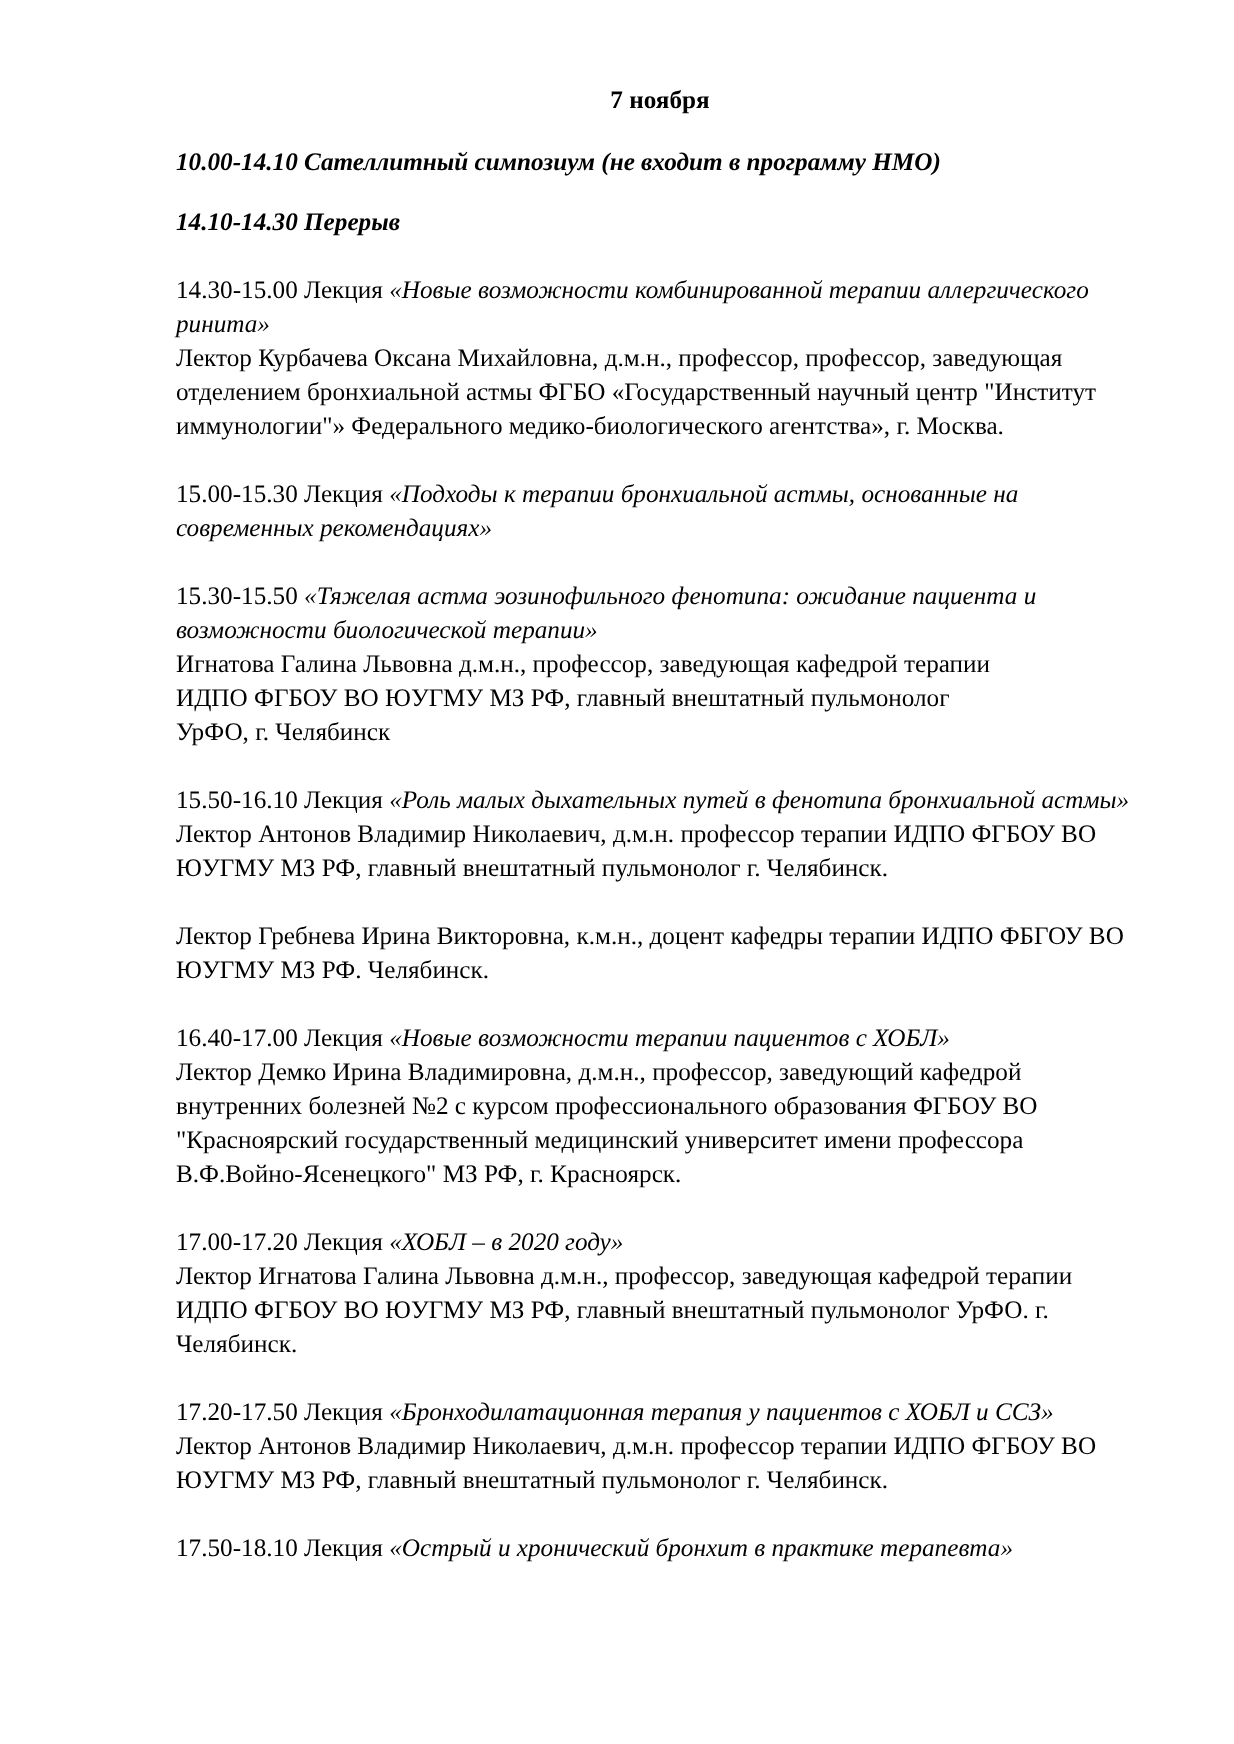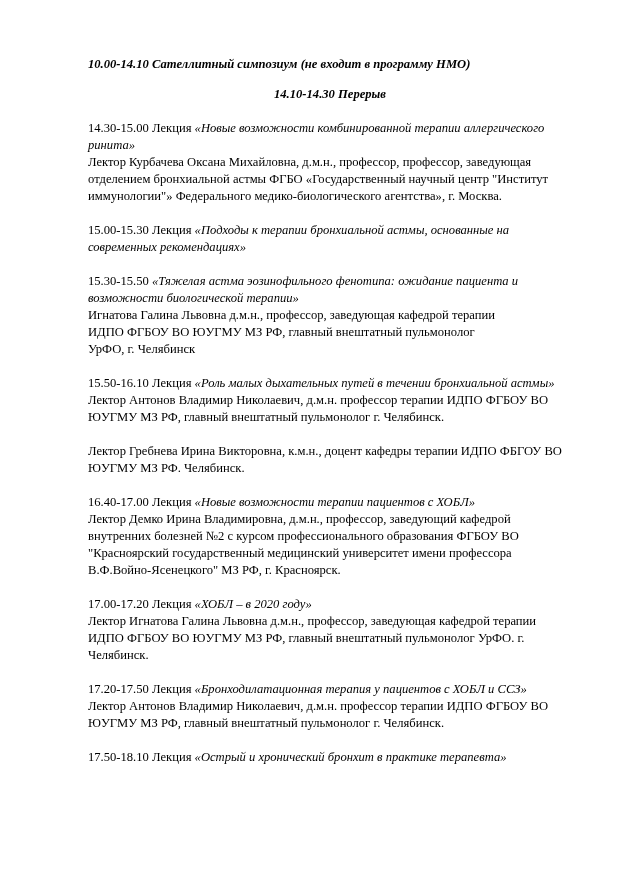--- a/index.html
+++ b/index.html
@@ -34,21 +34,20 @@
   .doc-header div {
     margin: 0;
   }
   p.topline {
     font-weight: bold;
     margin: 0 0 13px 0;
     padding-top: 0;
     font-style: italic;
   }
   p.topline + p.topline {
-    text-align: center;
   }
   .session {
     margin: 17px 0 0 0;
   }
   .session:first-of-type {
     margin-top: 18px;
   }
   .session .line1 {
     margin: 0;
   }
@@ -61,20 +60,21 @@
   }
   [data-name$="-prefix"] { font-style: normal; }
 </style>
 </head>
 <body>
 
 <div class="page" data-name="document-page">
   <div class="content" data-name="document-content">
 
     <div class="doc-header" data-name="document-header">
+      <div data-name="header-date">7 ноября</div>
     </div>
 
     <p class="topline" data-name="satellite-symposium-line">10.00-14.10 Сателлитный симпозиум (не входит в программу НМО)</p>
     <p class="topline" data-name="break-line">14.10-14.30 Перерыв</p>
 
     <div class="session" data-name="session-block-1">
       <p class="line1" data-name="session-heading"><span data-name="session-time-prefix">14.30-15.00 Лекция</span> <span class="title" data-name="session-title">«Новые возможности комбинированной терапии аллергического ринита»</span></p>
       <div class="details" data-name="session-details">Лектор Курбачева Оксана Михайловна, д.м.н., профессор, профессор, заведующая отделением бронхиальной астмы ФГБО «Государственный научный центр "Институт иммунологии"» Федерального медико-биологического агентства», г. Москва.</div>
     </div>
 
@@ -83,21 +83,21 @@
     </div>
 
     <div class="session" data-name="session-block-3">
       <p class="line1" data-name="session-heading"><span data-name="session-time-prefix">15.30-15.50</span> <span class="title" data-name="session-title">«Тяжелая астма эозинофильного фенотипа: ожидание пациента и возможности биологической терапии»</span></p>
       <div class="details" data-name="session-details">Игнатова Галина Львовна д.м.н., профессор, заведующая кафедрой терапии
 ИДПО ФГБОУ ВО ЮУГМУ МЗ РФ, главный внештатный пульмонолог
 УрФО, г. Челябинск</div>
     </div>
 
     <div class="session" data-name="session-block-4">
-      <p class="line1" data-name="session-heading"><span data-name="session-time-prefix">15.50-16.10 Лекция</span> <span class="title" data-name="session-title">«Роль малых дыхательных путей в течении бронхиальной астмы»</span></p>
+      <p class="line1" data-name="session-heading"><span data-name="session-time-prefix">15.50-16.10 Лекция</span> <span class="title" data-name="session-title">«Роль малых дыхательных путей в фенотипа бронхиальной астмы»</span></p>
       <div class="details" data-name="session-details">Лектор Антонов Владимир Николаевич, д.м.н. профессор терапии ИДПО ФГБОУ ВО ЮУГМУ МЗ РФ, главный внештатный пульмонолог г. Челябинск.</div>
     </div>
 
     <div class="session" data-name="session-block-5">
       <div class="details" data-name="session-details">Лектор Гребнева Ирина Викторовна, к.м.н., доцент кафедры терапии ИДПО ФБГОУ ВО ЮУГМУ МЗ РФ. Челябинск.</div>
     </div>
 
     <div class="session" data-name="session-block-6">
       <p class="line1" data-name="session-heading"><span data-name="session-time-prefix">16.40-17.00 Лекция</span> <span class="title" data-name="session-title">«Новые возможности терапии пациентов с ХОБЛ»</span></p>
       <div class="details" data-name="session-details">Лектор Демко Ирина Владимировна, д.м.н., профессор, заведующий кафедрой внутренних болезней №2 с курсом профессионального образования ФГБОУ ВО "Красноярский государственный медицинский университет имени профессора В.Ф.Войно-Ясенецкого" МЗ РФ, г. Красноярск.</div>

